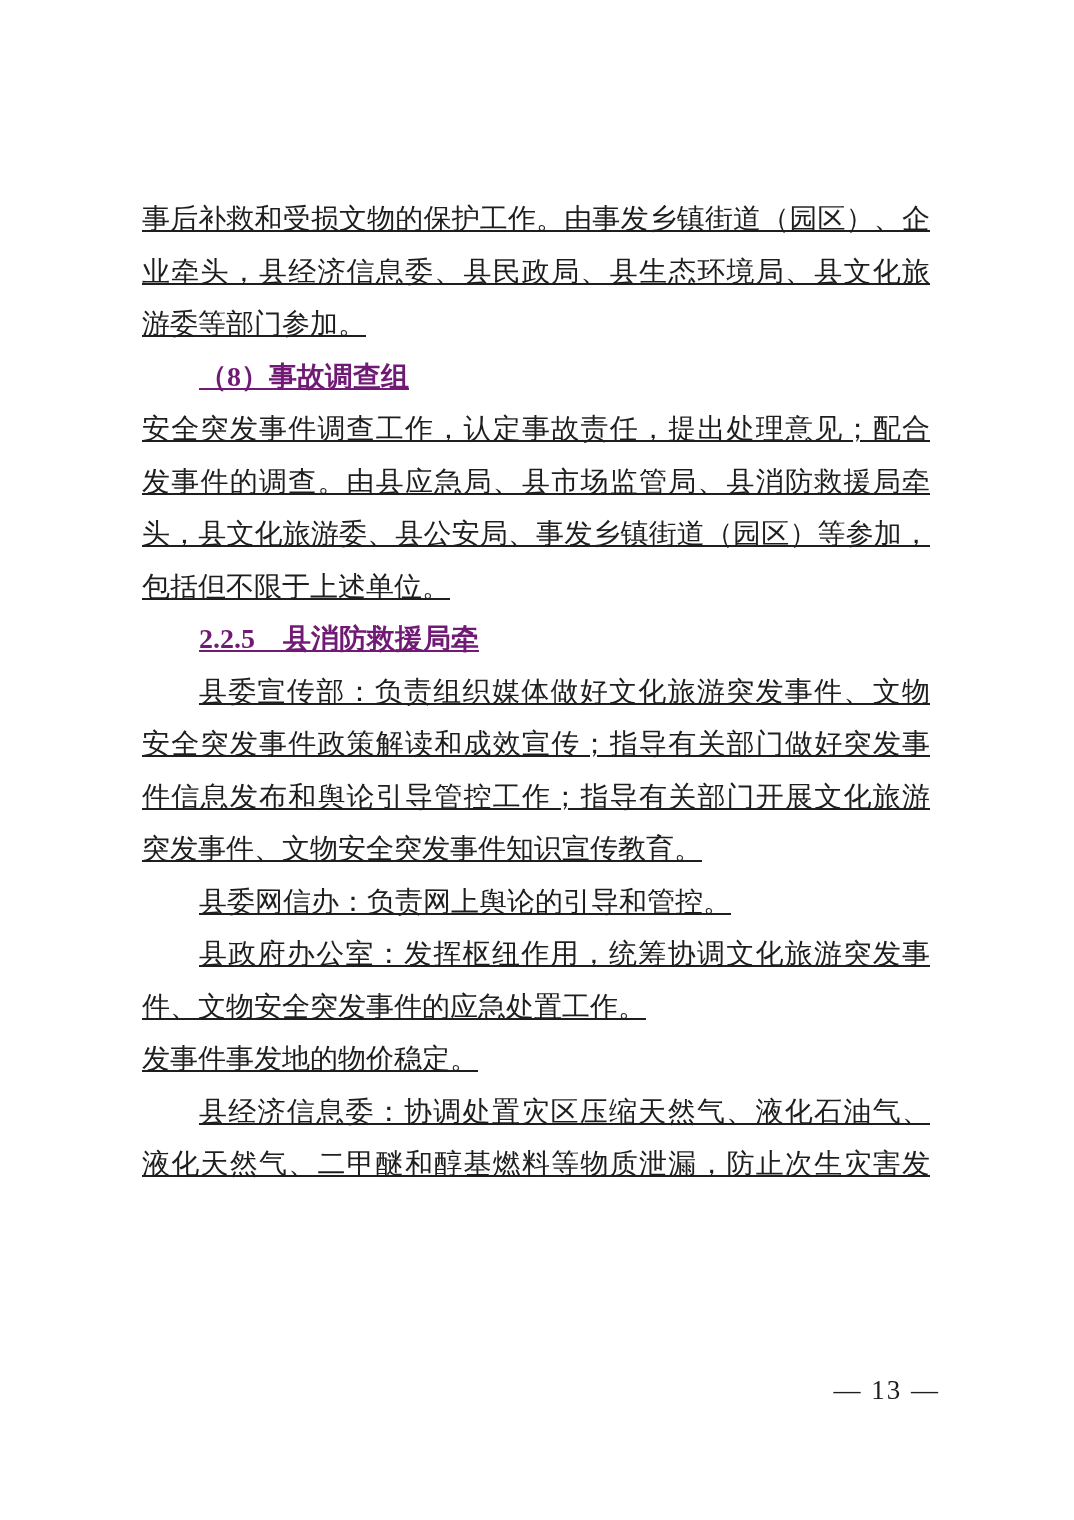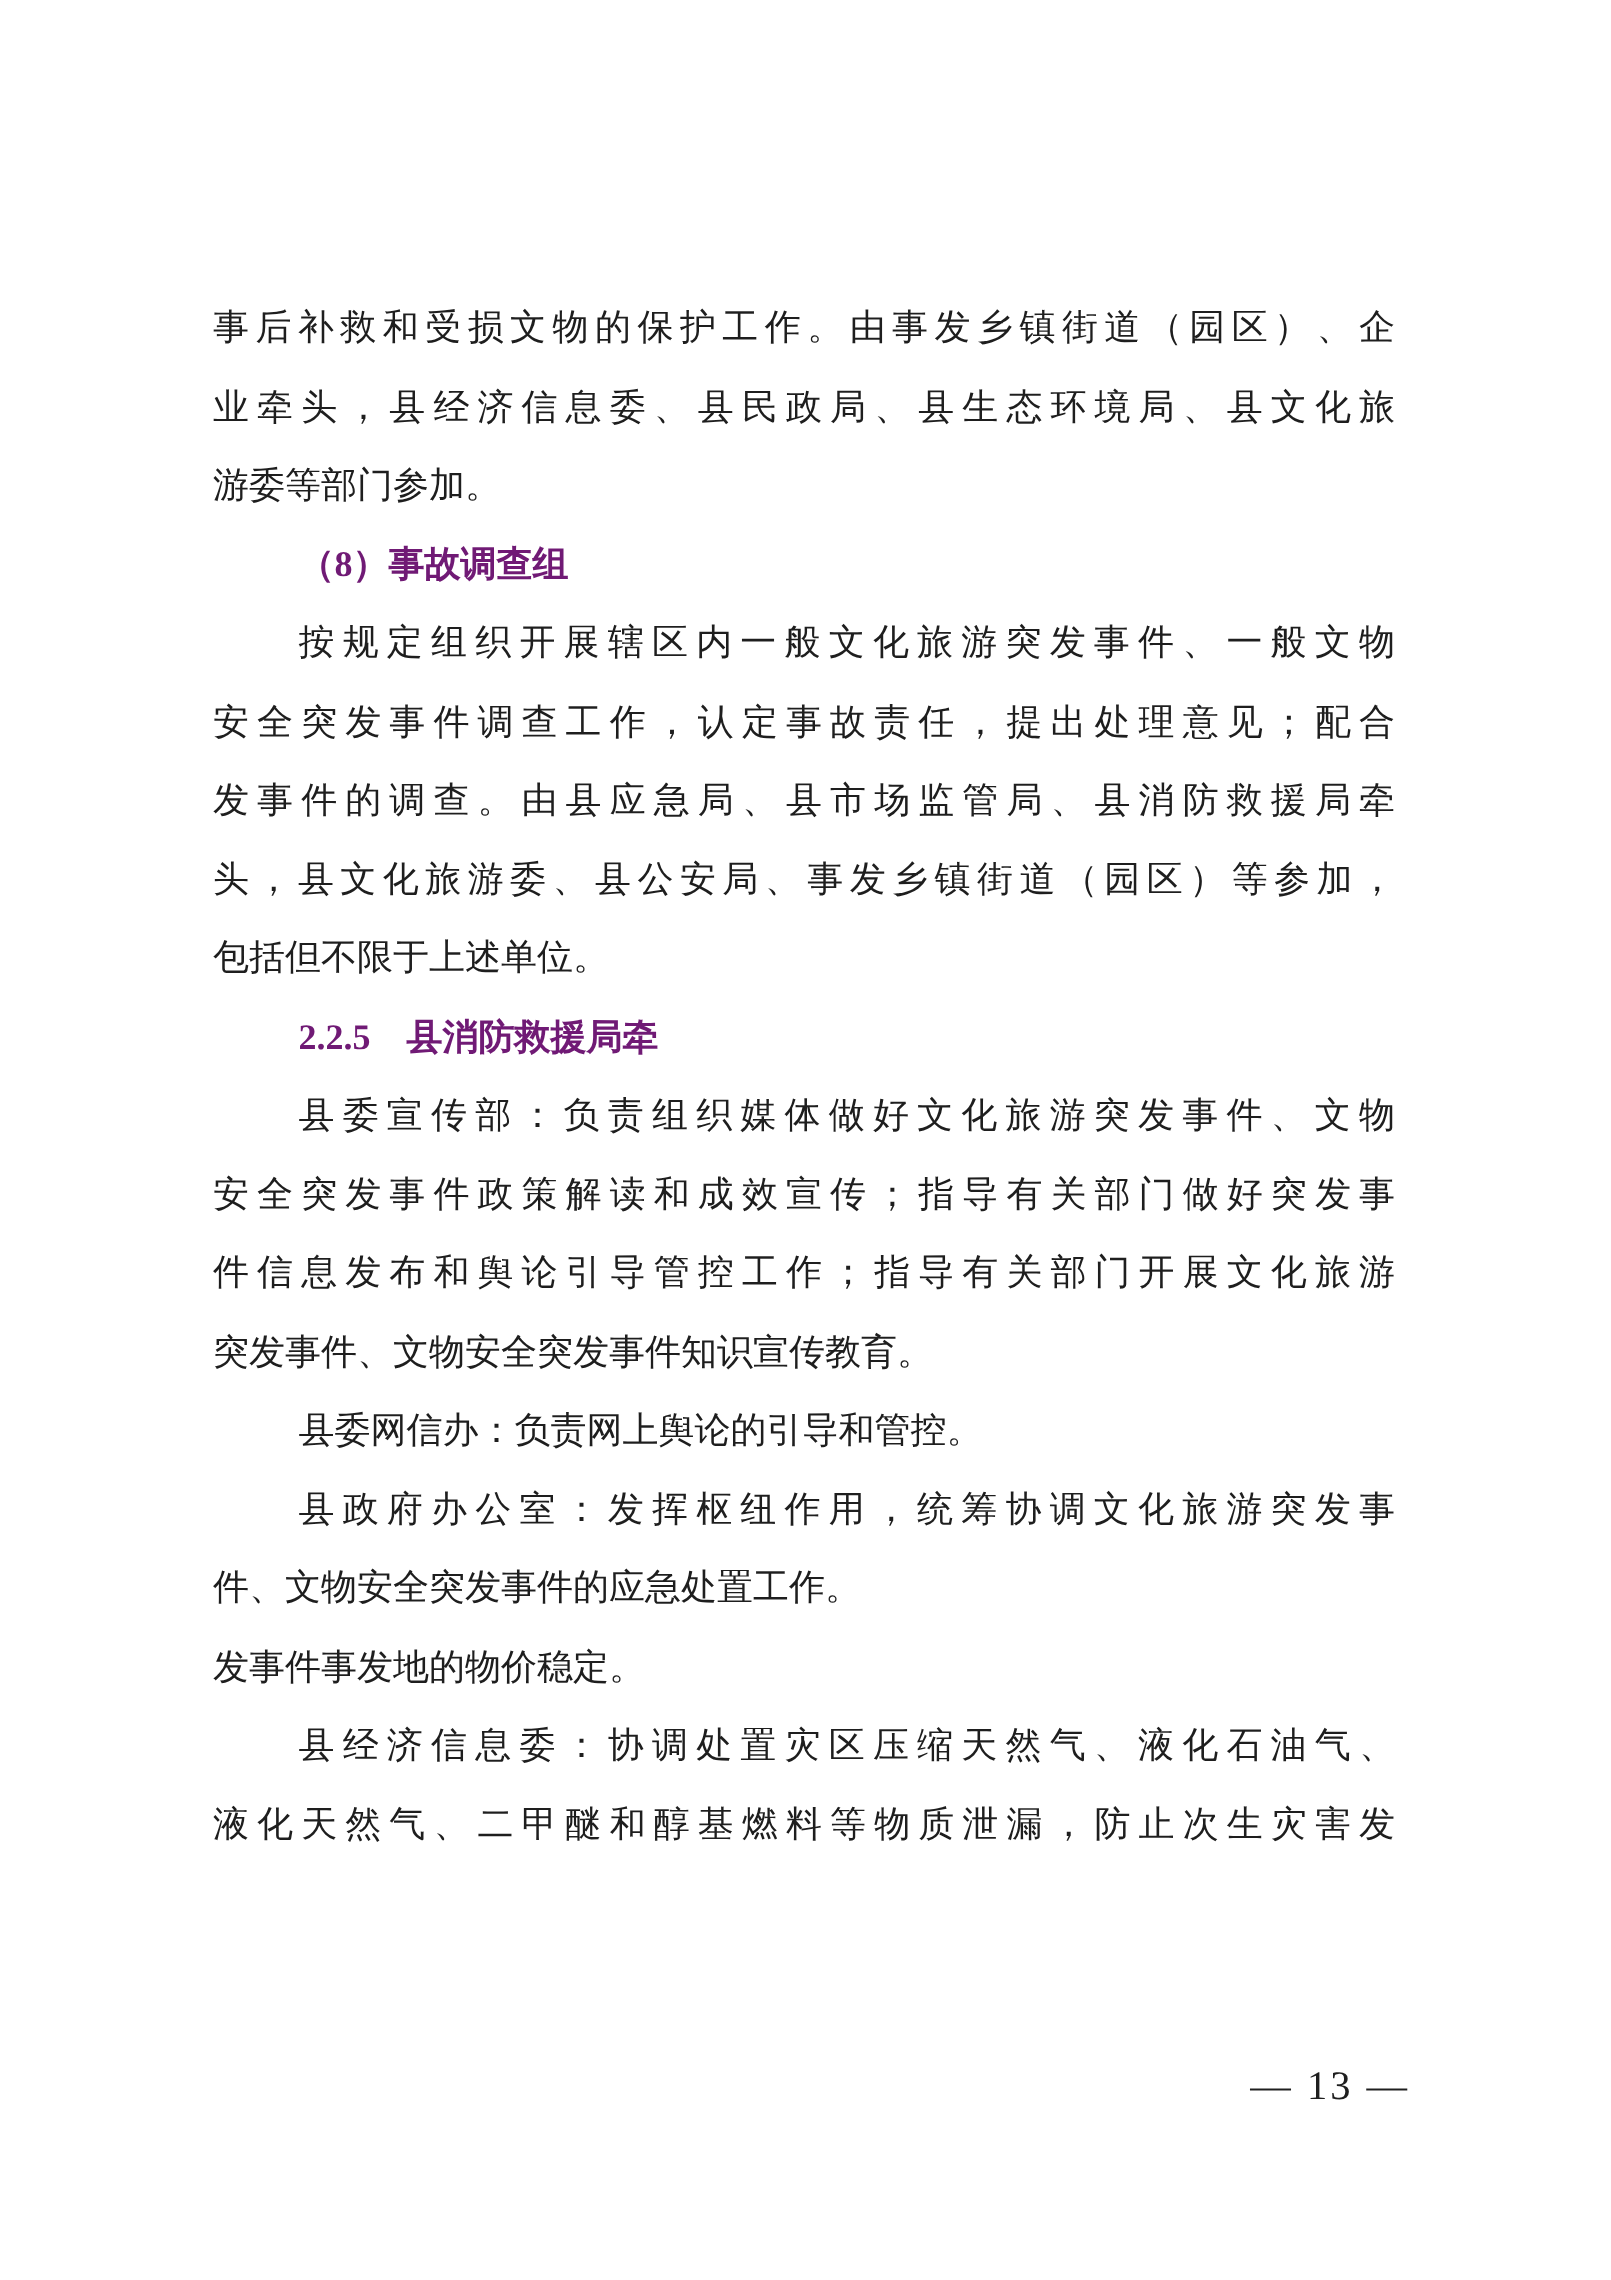--- a/index.html
+++ b/index.html
@@ -18,27 +18,28 @@
   }
   .content {
     position: absolute;
     left: 142px;
     top: 193px;
     width: 788px;
   }
   .line {
     height: 52.5px;
     line-height: 52.5px;
-    font-size: 24px;
+    font-size: 28px;
     color: #1e1e1e;
     letter-spacing: 0;
     white-space: pre-wrap;
     text-align: justify;
     text-align-last: left;
     overflow: hidden;
+    text-decoration: underline;
   }
   .line.justify {
     text-align-last: justify;
   }
   .line.indent {
     text-indent: 57px;
   }
   .line.heading {
     font-weight: bold;
     color: #701a75;
@@ -58,21 +59,20 @@
 </style>
 </head>
 <body>
 
 <div class="page">
   <main class="content" id="doc-body">
       <div class="line justify">事后补救和受损文物的保护工作。由事发乡镇街道（园区）、企</div>
       <div class="line justify">业牵头，县经济信息委、县民政局、县生态环境局、县文化旅</div>
       <div class="line">游委等部门参加。</div>
       <div class="line indent heading">（8）事故调查组</div>
-      <div class="line justify indent">按规定组织开展辖区内一般文化旅游突发事件、一般文物</div>
       <div class="line justify">安全突发事件调查工作，认定事故责任，提出处理意见；配合</div>
       <div class="line justify">发事件的调查。由县应急局、县市场监管局、县消防救援局牵</div>
       <div class="line justify">头，县文化旅游委、县公安局、事发乡镇街道（园区）等参加，</div>
       <div class="line">包括但不限于上述单位。</div>
       <div class="line indent heading">2.2.5　县消防救援局牵</div>
       <div class="line justify indent">县委宣传部：负责组织媒体做好文化旅游突发事件、文物</div>
       <div class="line justify">安全突发事件政策解读和成效宣传；指导有关部门做好突发事</div>
       <div class="line justify">件信息发布和舆论引导管控工作；指导有关部门开展文化旅游</div>
       <div class="line">突发事件、文物安全突发事件知识宣传教育。</div>
       <div class="line indent">县委网信办：负责网上舆论的引导和管控。</div>

